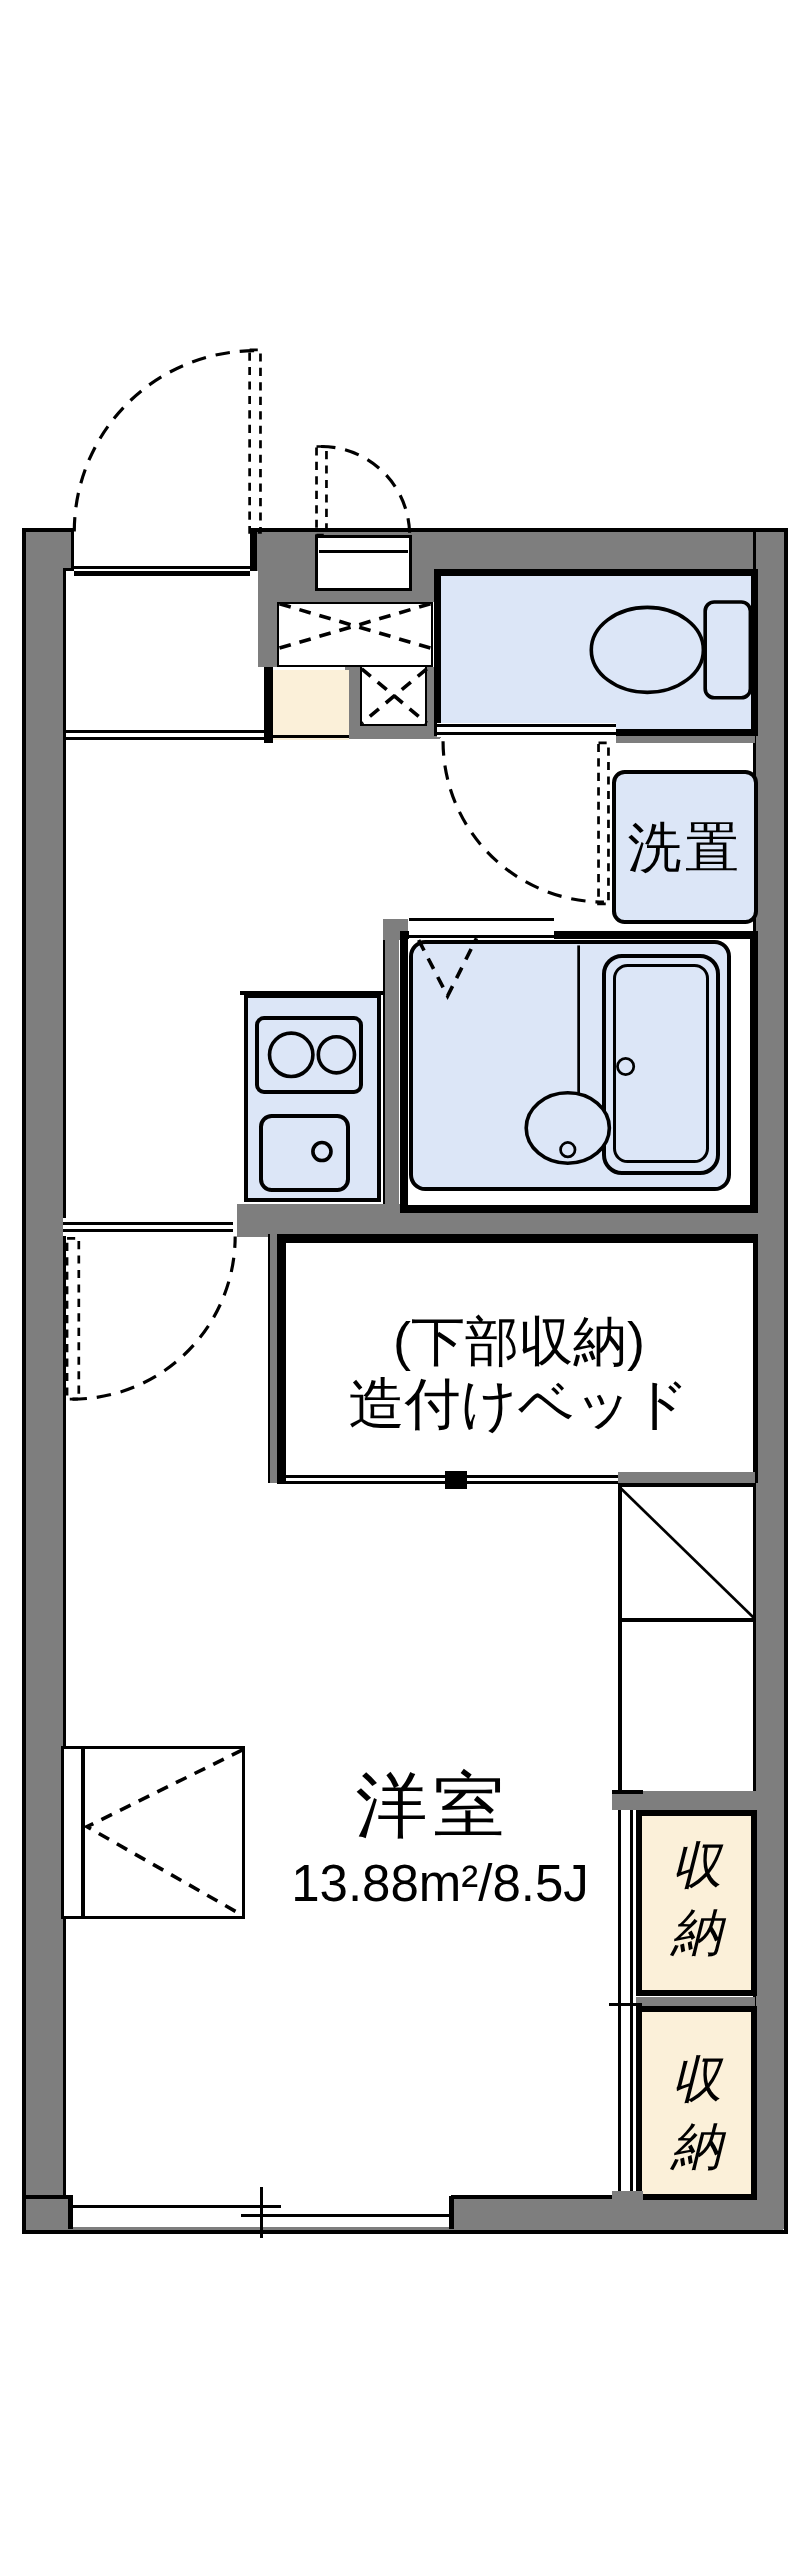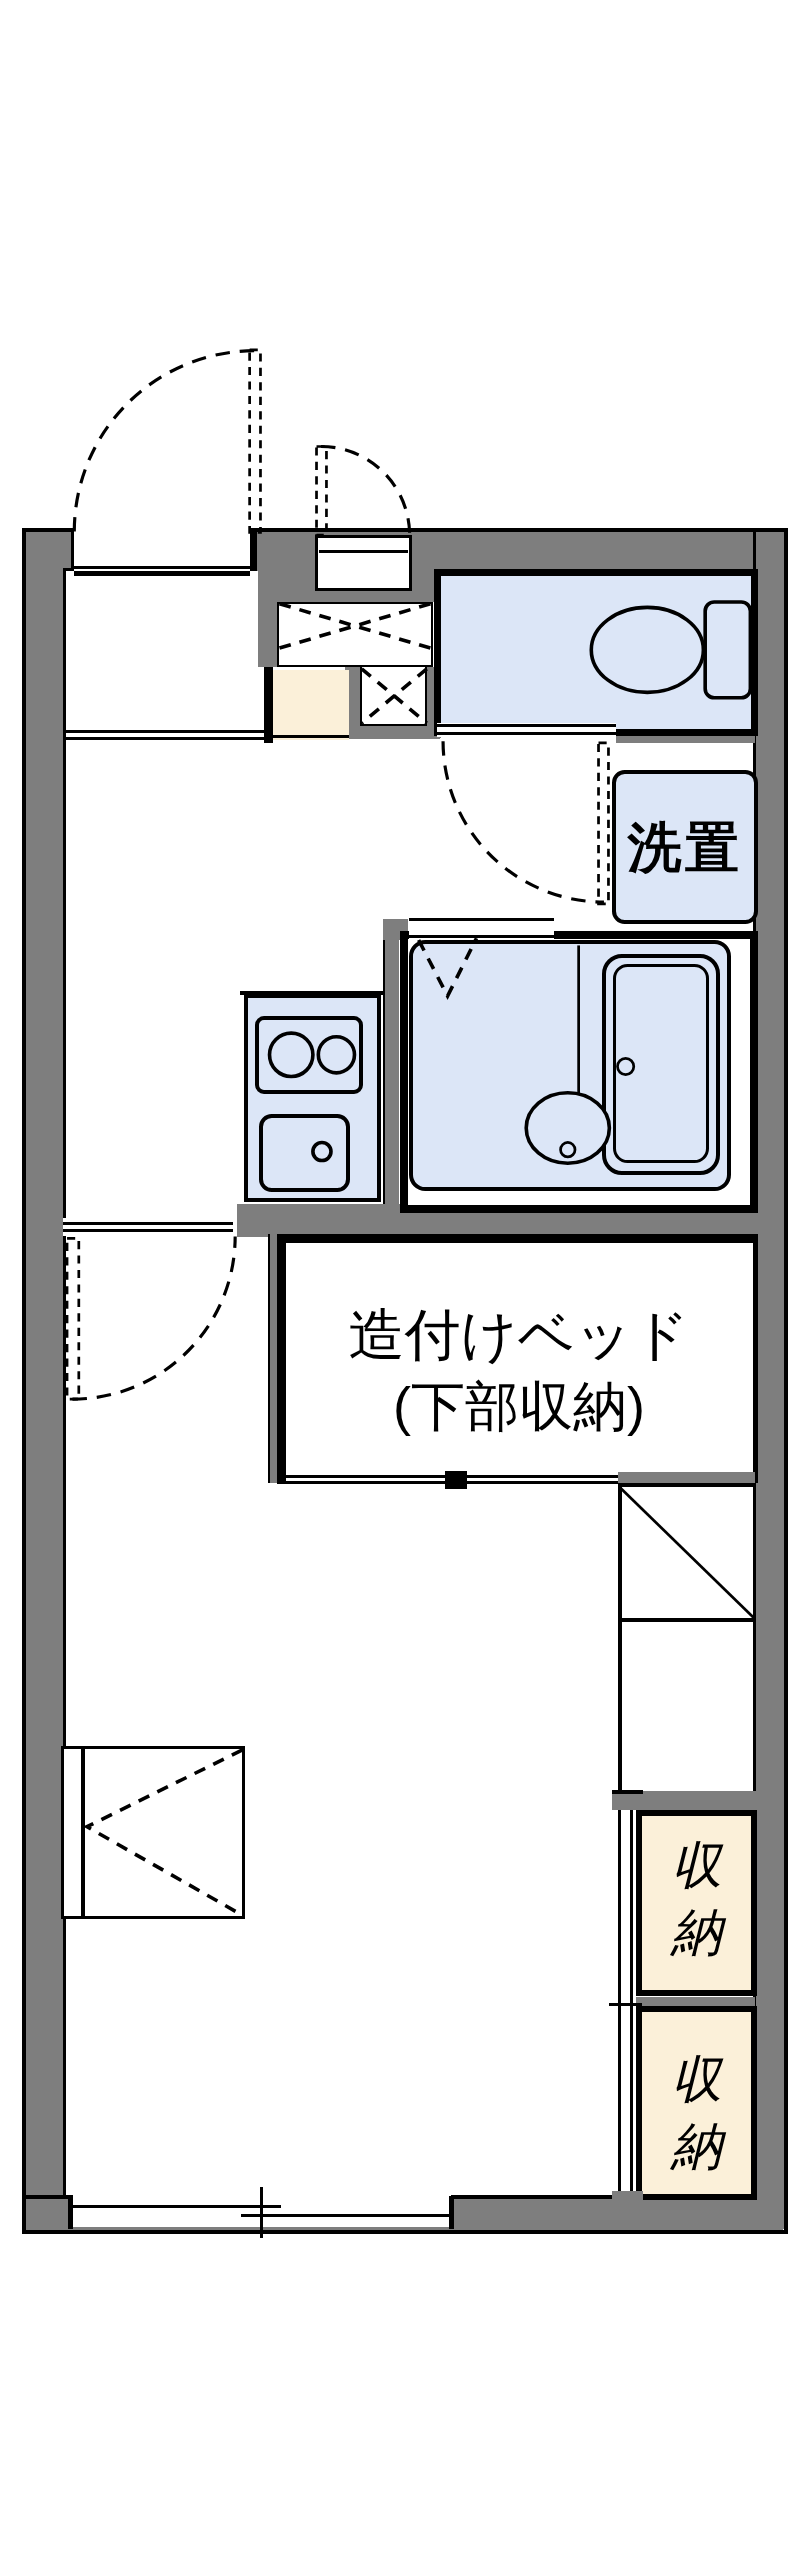--- a/index.html
+++ b/index.html
@@ -65,21 +65,21 @@
   <div class="abs bk z10" style="left:273px;top:735px;width:76px;height:2.7px;"></div>
 
   <div class="abs bk z10" style="left:63px;top:730px;width:201px;height:2.7px;"></div>
   <div class="abs bk z10" style="left:63px;top:737px;width:201px;height:2.7px;"></div>
 
   <div class="abs blue z10" style="left:434px;top:569px;width:324px;height:167px;border:7.2px solid var(--line);"></div>
   <div class="abs white z20" style="left:437px;top:723px;width:179px;height:13.6px;"></div>
   <div class="abs bk z25" style="left:437px;top:724px;width:179px;height:2.7px;"></div>
   <div class="abs bk z25" style="left:437px;top:732px;width:179px;height:2.7px;"></div>
 
-  <div class="abs blue z10" style="left:612px;top:770px;width:146px;height:154px;border:4.5px solid var(--line);border-radius:12.7px;display:flex;align-items:center;justify-content:center;font-weight:bold;">
+  <div class="abs blue z10" style="left:612px;top:770px;width:146px;height:154px;border:4.5px solid var(--line);border-radius:12.7px;display:flex;align-items:center;justify-content:center;">
     <span class="lbl" style="font-size:54px;letter-spacing:3.6px;">洗置</span>
   </div>
 
   <div class="abs white z10" style="left:400px;top:931px;width:358px;height:282px;border:8.1px solid var(--line);"></div>
   <div class="abs blue z10" style="left:409px;top:940px;width:322px;height:251px;border:4.5px solid var(--line);border-radius:16.3px;"></div>
   <div class="abs z20" style="left:602px;top:954px;width:118px;height:221px;border:4.5px solid var(--line);border-radius:20px;"></div>
   <div class="abs z20" style="left:613px;top:964px;width:96px;height:199px;border:3.6px solid var(--line);border-radius:14.5px;"></div>
   <div class="abs white z20" style="left:409px;top:917px;width:145px;height:22.6px;"></div>
   <div class="abs bk z25" style="left:409px;top:918px;width:145px;height:2.7px;"></div>
   <div class="abs bk z25" style="left:409px;top:935px;width:145px;height:2.7px;"></div>
@@ -91,22 +91,22 @@
 
   <div class="abs white z20" style="left:63px;top:1218px;width:174px;height:18px;"></div>
   <div class="abs bk z25" style="left:63px;top:1222px;width:170px;height:2.7px;"></div>
   <div class="abs bk z25" style="left:63px;top:1229px;width:170px;height:2.7px;"></div>
 
   <div class="abs white z10" style="left:277px;top:1234px;width:481px;height:249px;border-top:9px solid var(--line);border-left:9px solid var(--line);border-right:5.4px solid var(--line);"></div>
   <div class="abs bk z10" style="left:277px;top:1475px;width:342px;height:2.7px;"></div>
   <div class="abs bk z10" style="left:277px;top:1481px;width:342px;height:2.7px;"></div>
   <div class="abs bk z10" style="left:445px;top:1471px;width:22px;height:18px;"></div>
   <div class="abs lbl" style="left:286px;top:1303px;width:466px;">
+    <div style="font-size:54px;margin-top:7.2px;">(下部収納)</div>
     <div style="font-size:56px;">造付けベッド</div>
-    <div style="font-size:54px;margin-top:7.2px;">(下部収納)</div>
   </div>
 
   <div class="abs wall z10" style="left:618px;top:1472px;width:137px;height:11px;"></div>
   <div class="abs bk z10" style="left:618px;top:1483px;width:137px;height:3.6px;"></div>
   <div class="abs bk z10" style="left:618px;top:1487px;width:3.6px;height:305px;"></div>
   <div class="abs bk z10" style="left:618px;top:1618px;width:137px;height:3.6px;"></div>
   <div class="abs wall z10" style="left:612px;top:1791px;width:144px;height:19px;"></div>
   <div class="abs bk z10" style="left:612px;top:1790px;width:31px;height:3.6px;"></div>
 
   <div class="abs beige z10" style="left:636px;top:1810px;width:121px;height:186px;border:6.3px solid var(--line);">
@@ -117,20 +117,22 @@
     <div class="lbl vtext" style="font-size:51px;line-height:67px;margin-top:34px;">収納</div>
   </div>
   <div class="abs bk z10" style="left:618px;top:1810px;width:2.7px;height:386px;"></div>
   <div class="abs bk z10" style="left:630px;top:1810px;width:2.7px;height:386px;"></div>
   <div class="abs bk z10" style="left:609px;top:2003px;width:33px;height:2.7px;"></div>
   <div class="abs wall z10" style="left:612px;top:2191px;width:31px;height:9px;"></div>
 
   <div class="abs white z10" style="left:61px;top:1746px;width:184px;height:173px;border:3.6px solid var(--line);"></div>
   <div class="abs bk z10" style="left:81px;top:1746px;width:3.6px;height:173px;"></div>
 
+  <div class="abs lbl" style="left:252px;top:1764px;width:362px;font-size:72px;letter-spacing:5.4px;">洋室</div>
+  <div class="abs lbl" style="left:259px;top:1855px;width:362px;font-size:51px;">13.88m²/8.5J</div>
 
   <div class="abs white z20" style="left:74px;top:523px;width:176px;height:48px;"></div>
   <div class="abs bk z25" style="left:74px;top:566px;width:176px;height:2.7px;"></div>
   <div class="abs bk z25" style="left:74px;top:571px;width:176px;height:4.5px;"></div>
 
   <div class="abs white z20" style="left:315px;top:535px;width:97px;height:56px;border:3.6px solid var(--line);"></div>
   <div class="abs bk z25" style="left:319px;top:550px;width:89px;height:2.7px;"></div>
 
   <div class="abs white z20" style="left:73px;top:2198px;width:378px;height:29px;"></div>
   <div class="abs bk z25" style="left:68px;top:2196px;width:5.4px;height:33px;"></div>

